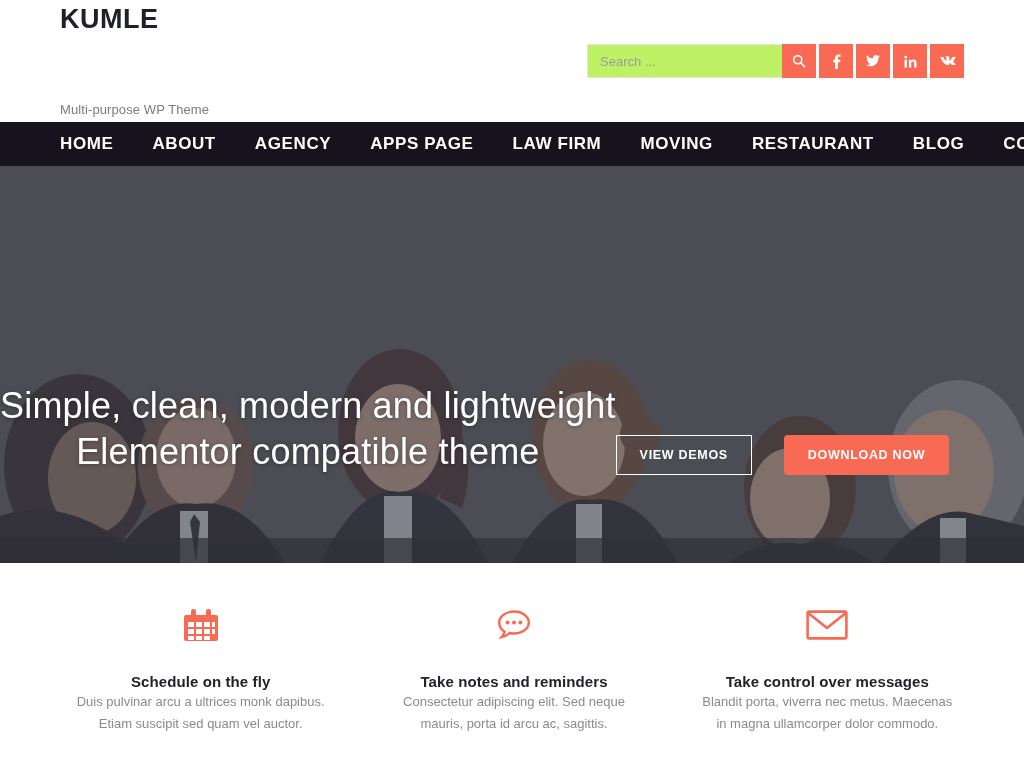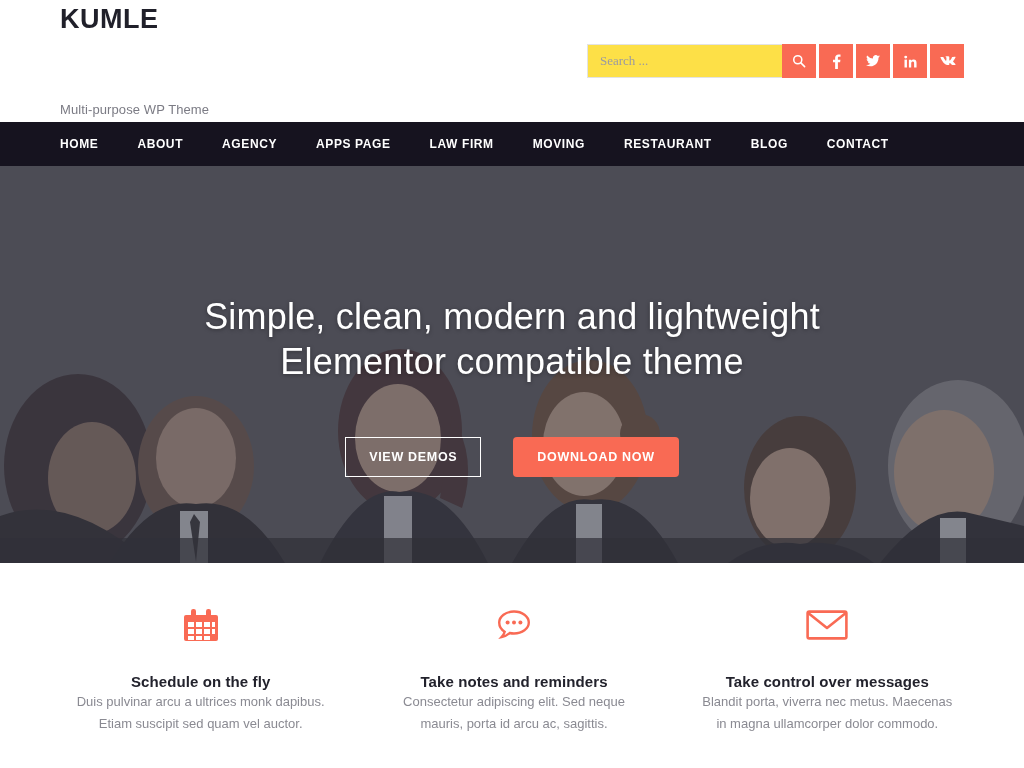--- a/index.html
+++ b/index.html
@@ -36,27 +36,27 @@
 
   .search-wrap {
     margin-left: auto;
     display: flex;
     align-items: center;
     height: 34px;
   }
   .search-input {
     width: 195px;
     height: 34px;
-    background: #fde047;
+    background: #bef264;
     border: 1px solid #e3e3e3;
     border-right: none;
     padding: 0 12px;
     font-size: 13px;
     color: #6d6d75;
-    font-family: Liberation Serif, serif;
+    font-family: Liberation Sans, sans-serif;
     outline: none;
   }
   .search-input::placeholder { color: #9a9aa2; }
 
   .icon-btn {
     width: 34px;
     height: 34px;
     background: #f96a54;
     display: flex;
     align-items: center;
@@ -72,21 +72,21 @@
   
   .navbar {
     height: 44px;
     background: #16131f;
     display: flex;
     align-items: center;
     padding: 0 60px;
   }
   .nav-item {
     color: #ffffff;
-    font-size: 12px;
+    font-size: 17px;
     font-weight: 700;
     letter-spacing: 0.6px;
     margin-right: 39px;
     cursor: pointer;
     white-space: nowrap;
   }
   .nav-item:last-child { margin-right: 0; }
 
   
   .hero {
@@ -103,21 +103,21 @@
   .hero-overlay {
     position: absolute;
     inset: 0;
     background: rgba(70,70,78,0.55);
   }
   .hero-content {
     position: relative;
     z-index: 5;
     height: 100%;
     display: flex;
-    flex-direction: column;
+    flex-direction: row;
     align-items: center;
     justify-content: flex-start;
     padding-top: 128px;
   }
   .hero-title {
     color: #ffffff;
     font-size: 36px;
     font-weight: 400;
     text-align: center;
     line-height: 1.26;

